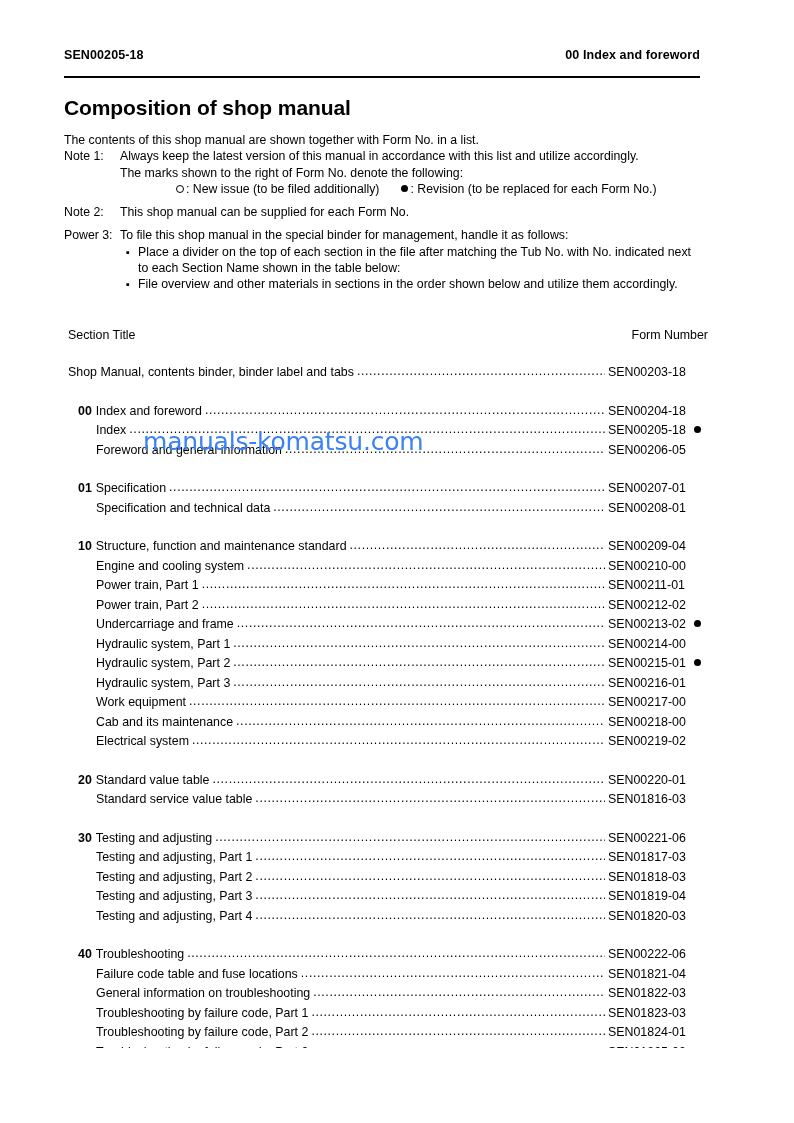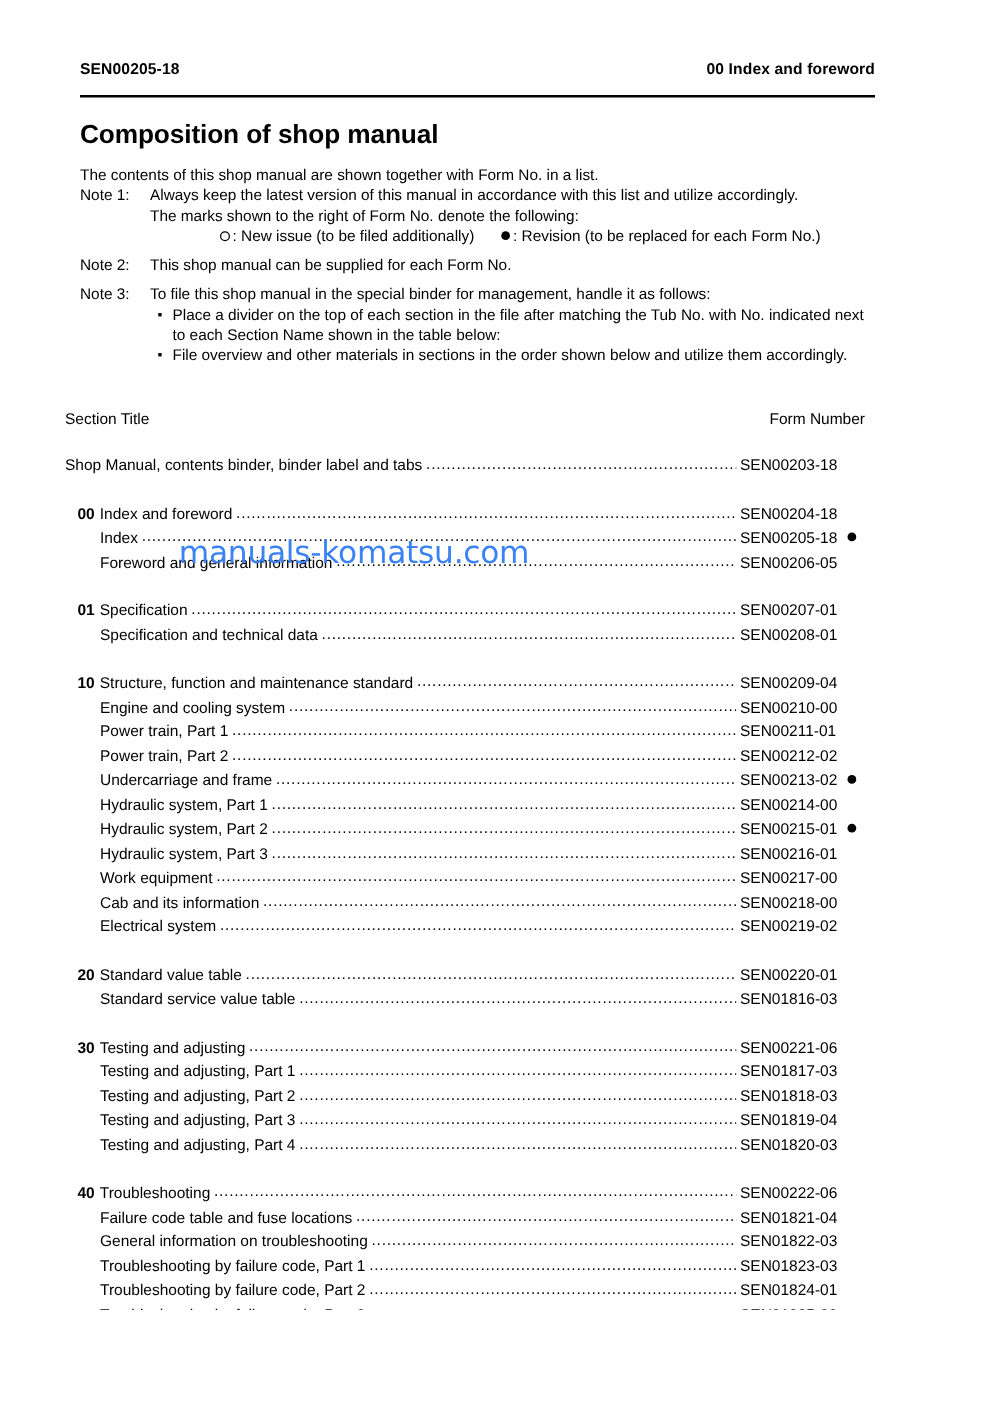--- a/index.html
+++ b/index.html
@@ -108,21 +108,21 @@
   .bullet-mark {
     flex: 0 0 12px;
     font-size: 11px;
     line-height: 16.3px;
   }
   .bullet-text { flex: 1 1 auto; }
 
   
   .toc {
     position: absolute;
-    left: 52px;
+    left: 68px;
     top: 328px;
     width: 640px;
     font-size: 12.4px;
   }
   .toc-head {
     display: flex;
     justify-content: space-between;
     margin-bottom: 23px;
   }
   .toc-group { }
@@ -240,21 +240,21 @@
     <div class="gap-sm"></div>
 
     <div class="note-row">
       <span class="note-label">Note 2:</span>
       <span class="note-body">This shop manual can be supplied for each Form No.</span>
     </div>
 
     <div class="gap-sm"></div>
 
     <div class="note-row">
-      <span class="note-label">Note 3:</span>
+      <span class="note-label">Power 3:</span>
       <span class="note-body">To file this shop manual in the special binder for management, handle it as follows:</span>
     </div>
     <div class="bullet-row">
       <span class="bullet-mark">▪</span>
       <span class="bullet-text">Place a divider on the top of each section in the file after matching the Tub No. with No. indicated next to each Section Name shown in the table below:</span>
     </div>
     <div class="bullet-row">
       <span class="bullet-mark">▪</span>
       <span class="bullet-text">File overview and other materials in sections in the order shown below and utilize them accordingly.</span>
     </div>
@@ -360,21 +360,21 @@
             <span class="form">SEN00216-01</span>
             <span class="revmark"></span>
           </div>
           <div class="toc-row lvl-2">
             <span class="label">Work equipment</span>
             <span class="leader">...............................................................................................................................................................</span>
             <span class="form">SEN00217-00</span>
             <span class="revmark"></span>
           </div>
           <div class="toc-row lvl-2">
-            <span class="label">Cab and its information</span>
+            <span class="label">Cab and its maintenance</span>
             <span class="leader">...............................................................................................................................................................</span>
             <span class="form">SEN00218-00</span>
             <span class="revmark"></span>
           </div>
           <div class="toc-row lvl-2">
             <span class="label">Electrical system</span>
             <span class="leader">...............................................................................................................................................................</span>
             <span class="form">SEN00219-02</span>
             <span class="revmark"></span>
           </div>

